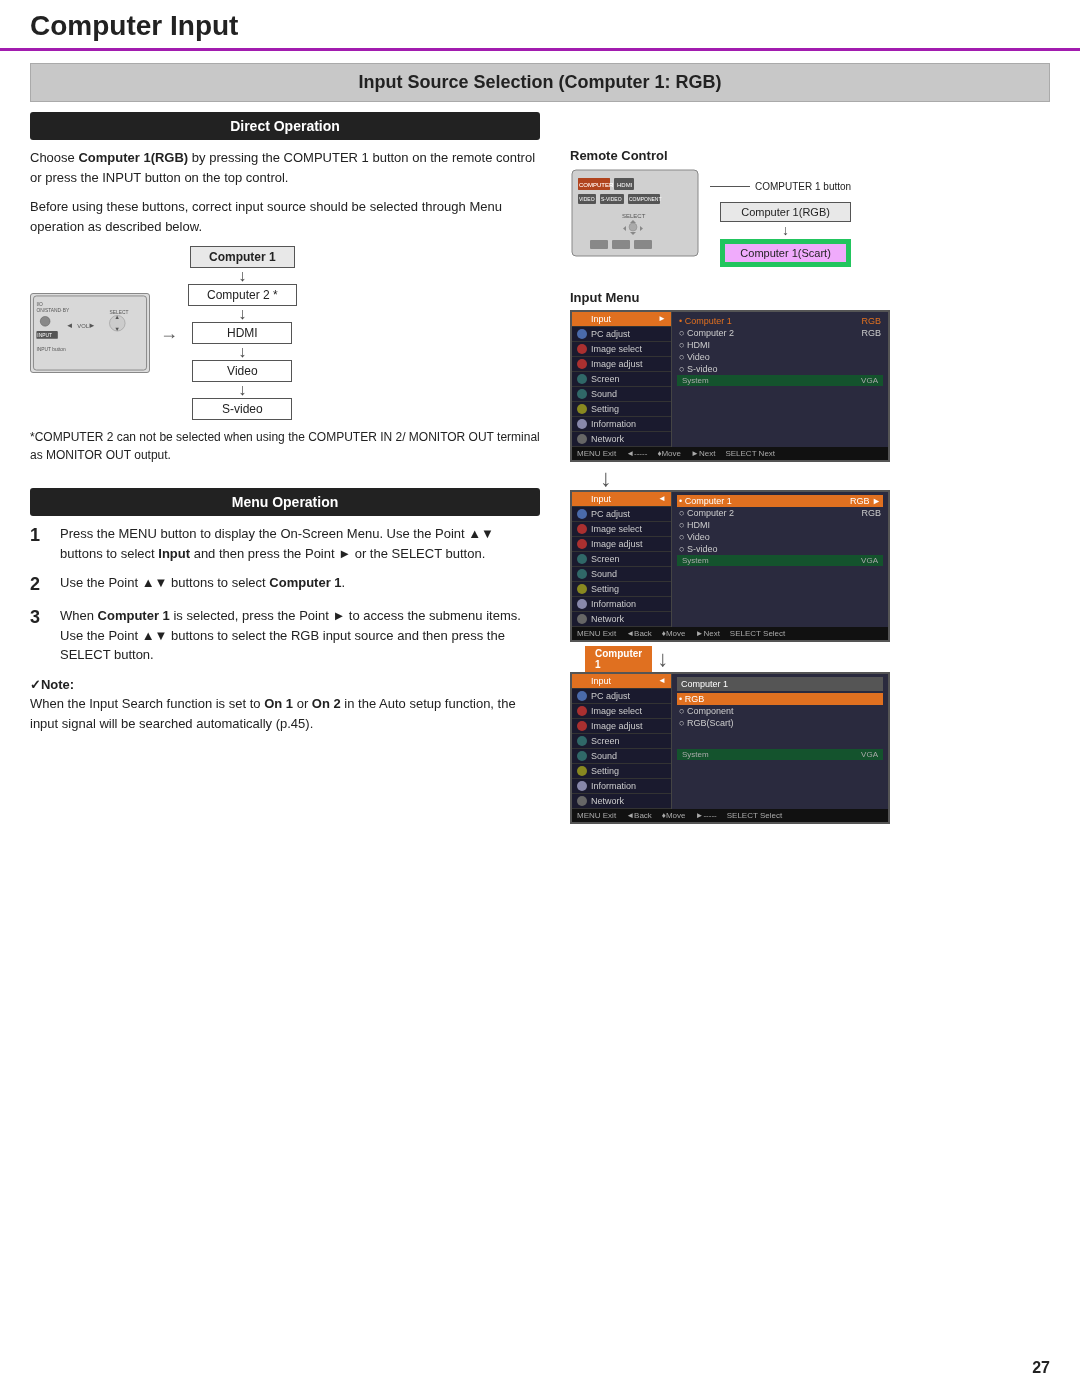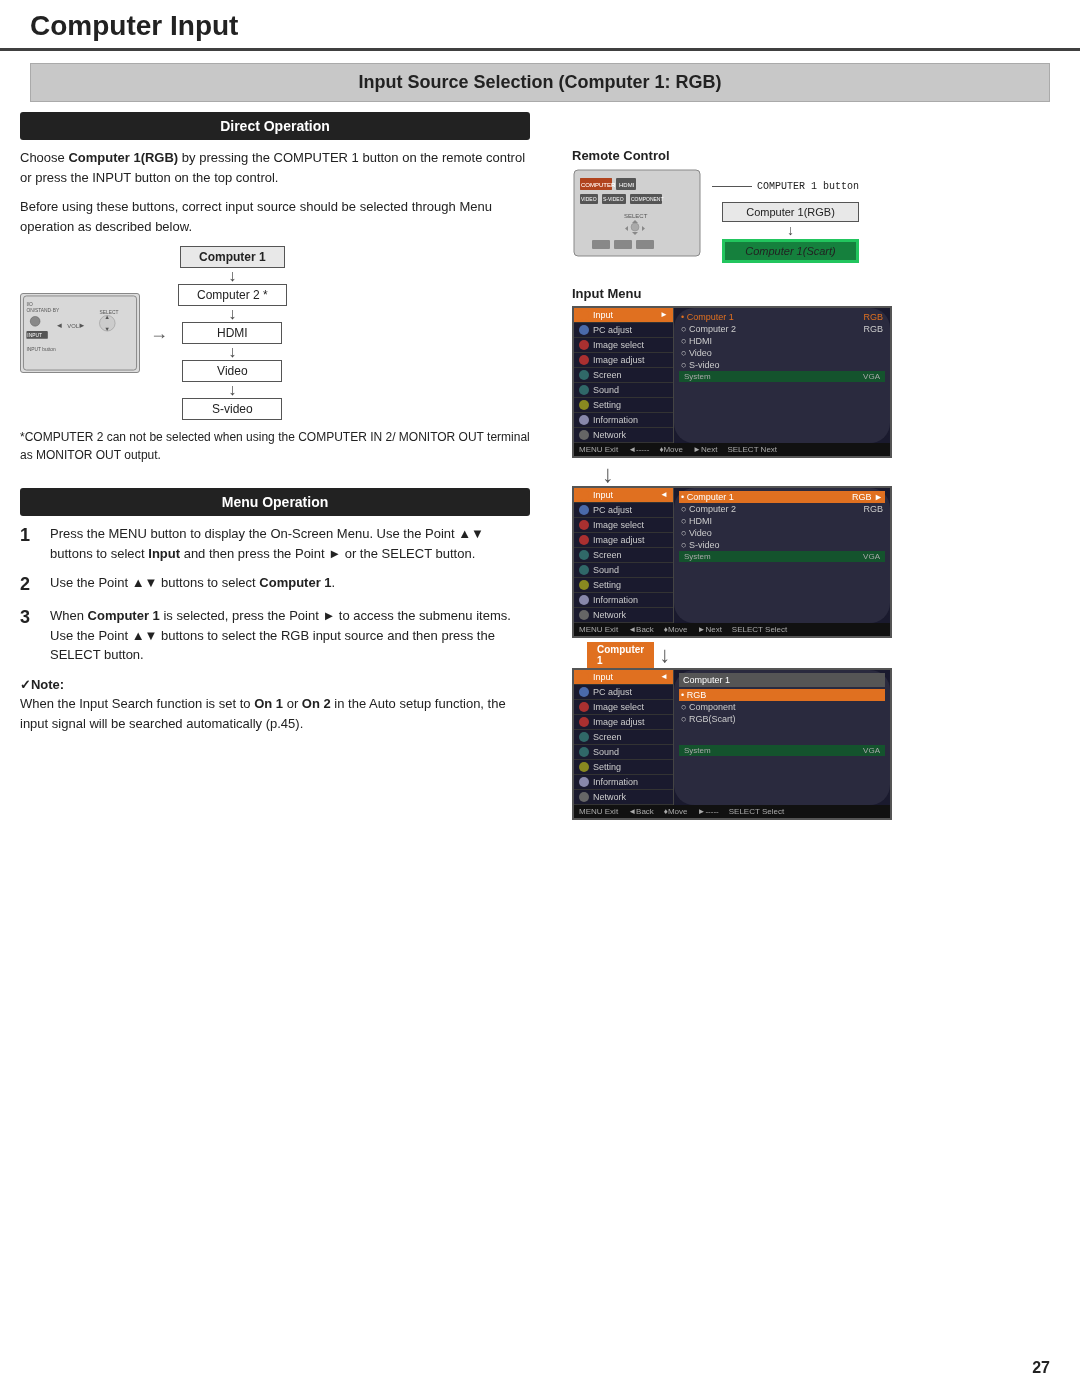--- a/index.html
+++ b/index.html
@@ -8,21 +8,21 @@
       min-height: 1397px;
       background: #fff;
       font-family: Arial, sans-serif;
       font-size: 13px;
       color: #222;
       position: relative;
     }
 
     
     .page-header {
-      border-bottom: 3px solid #404040;
+      border-bottom: 3px solid #a21caf;
       padding: 10px 30px 6px 30px;
       margin-bottom: 4px;
     }
     .page-title {
       font-size: 28px;
       font-weight: bold;
       color: #222;
     }
 
     
@@ -35,22 +35,22 @@
     }
     .section-title-bar span {
       font-size: 18px;
       font-weight: bold;
       color: #222;
     }
 
     
     .main-content {
       display: flex;
-      gap: 12px;
-      padding: 0 20px;
+      gap: 0;
+      padding: 0 30px;
       margin-top: 10px;
     }
 
     .left-col {
       flex: 0 0 530px;
       padding-right: 20px;
     }
 
     .right-col {
       flex: 1;
@@ -219,21 +219,20 @@
     .menu-icon.red { background: #aa3030; }
     .menu-icon.teal { background: #306868; }
     .menu-icon.gray { background: #666; }
     .menu-icon.yellow { background: #888820; }
     .menu-icon.light { background: #8888aa; }
 
     .menu-right-col {
       flex: 1;
       padding: 3px 5px;
       background: #2a2a3e;
-      border-radius: 20px;
     }
     .menu-right-item {
       padding: 1px 2px;
       font-size: 9px;
       color: #ccc;
       display: flex;
       justify-content: space-between;
     }
     .menu-right-item.selected {
       color: #e07020;
@@ -430,26 +429,26 @@
 
               <rect x="20" y="72" width="18" height="9" rx="1" fill="#888"></rect>
               <rect x="42" y="72" width="18" height="9" rx="1" fill="#888"></rect>
               <rect x="64" y="72" width="18" height="9" rx="1" fill="#888"></rect>
             </svg>
           </div>
 
           <div style="display:flex; flex-direction:column; justify-content:flex-start; padding-top:5px;">
             <div style="display:flex; align-items:center; gap:5px; margin-top:8px;">
               <div style="width:40px; border-top:1px solid #555;"></div>
-              <span style="font-size:10px; white-space:nowrap;font-family:Liberation Mono, monospace;">COMPUTER 1 button</span>
+              <span style="font-size:10px; white-space:nowrap;">COMPUTER 1 button</span>
             </div>
             <div style="margin-top:10px; margin-left:10px;">
               <div style="border:1px solid #555; padding:3px 12px; font-size:11px; background:#e8e8e8; text-align:center; min-width:130px;">Computer 1(RGB)</div>
               <div style="text-align:center; font-size:14px; color:#444; line-height:1.2;">↓</div>
-              <div style="border:3px solid #22c55e; padding:3px 12px; font-size:11px; background:#15803d; text-align:center; min-width:130px;font-style:italic;">Computer 1(Scart)</div>
+              <div style="border:5px solid #22c55e; padding:3px 12px; font-size:11px; background:#f0abfc; text-align:center; min-width:130px;">Computer 1(Scart)</div>
             </div>
           </div>
         </div>
       </div>
 
       <div class="input-menu-label" style="margin-top:5px;">Input Menu</div>
 
       <div class="menu-mockup">
         <div class="menu-mockup-inner">
           <div class="menu-left-col">

